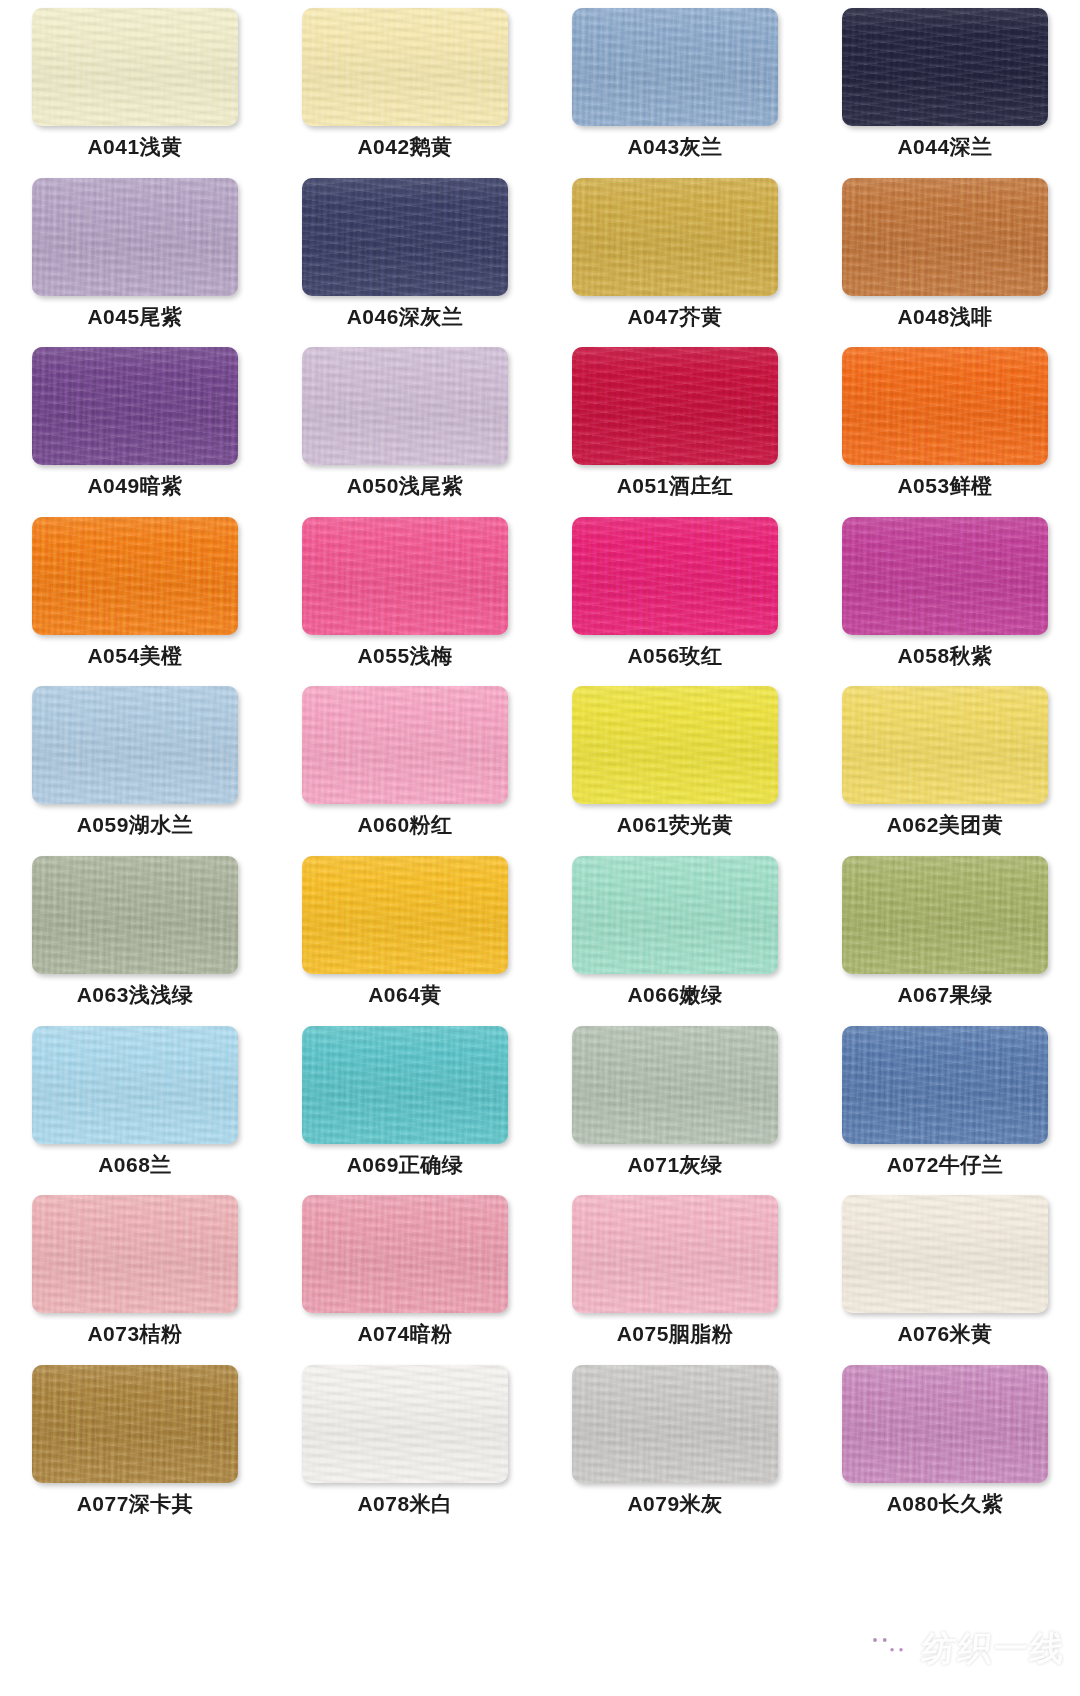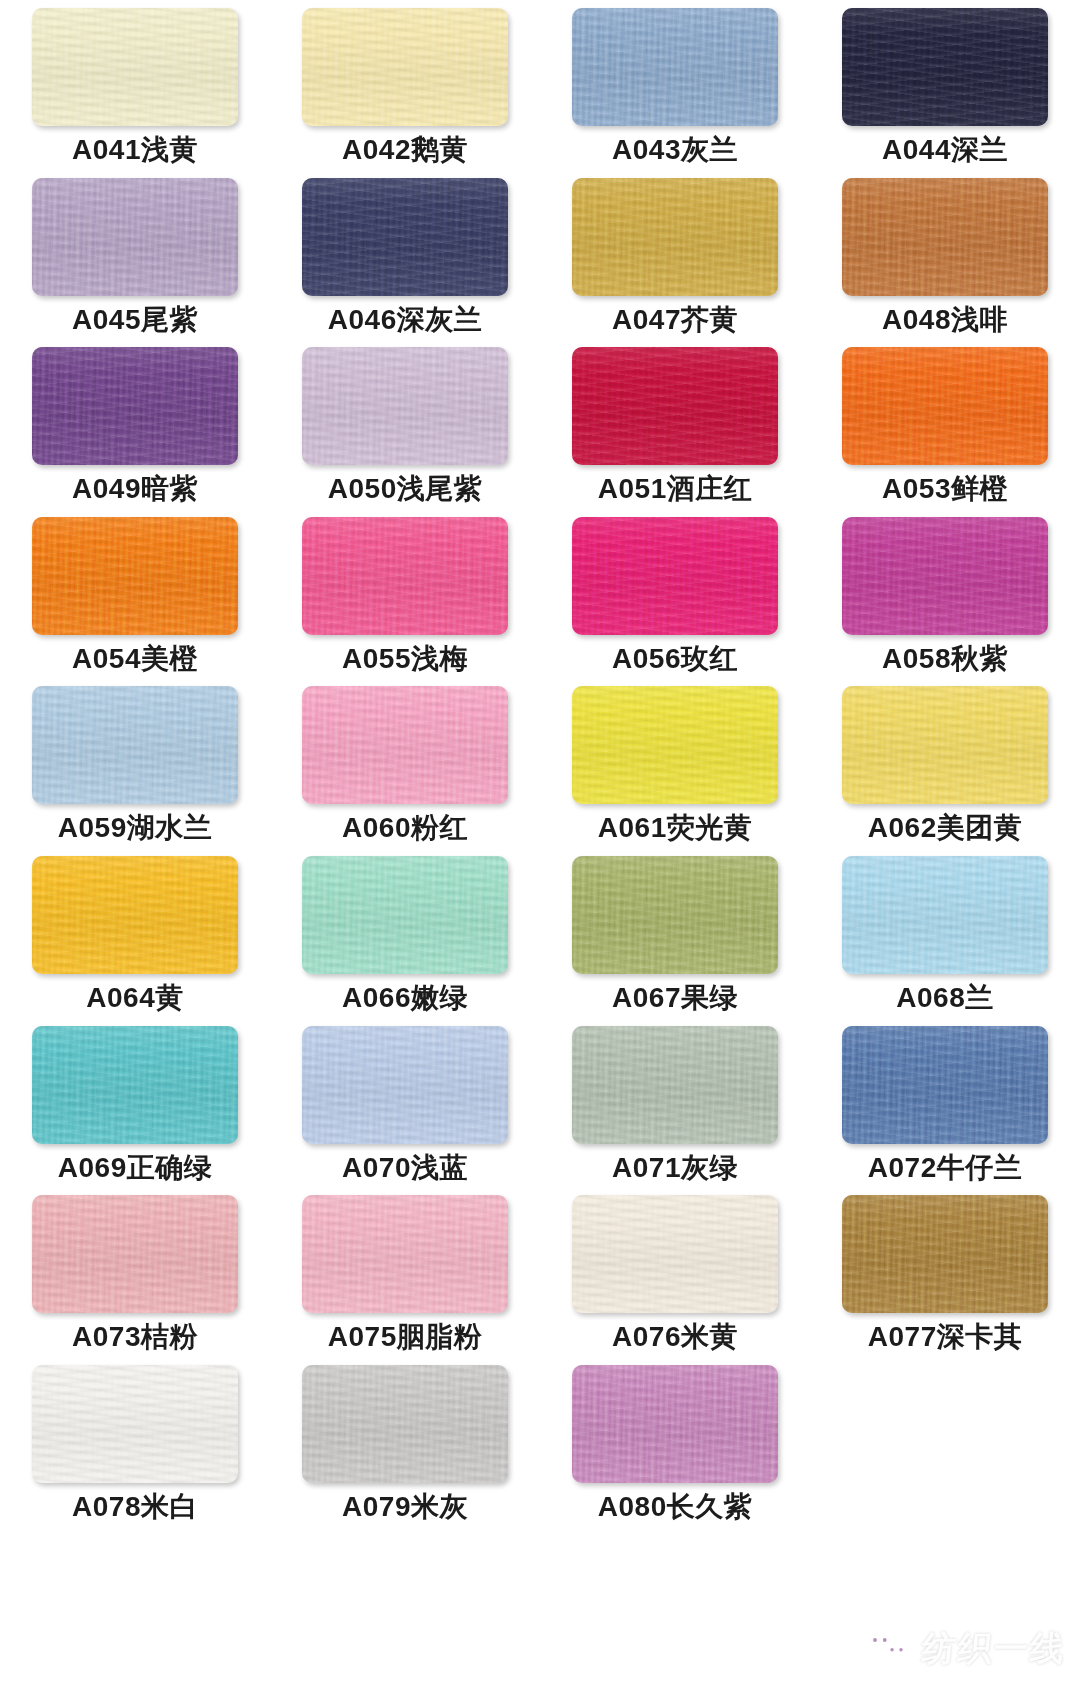--- a/index.html
+++ b/index.html
@@ -75,21 +75,21 @@
         rgba(255,255,255,0.0) 10px),
       linear-gradient(180deg,
         rgba(255,255,255,0.10) 0%,
         rgba(255,255,255,0.0) 22%,
         rgba(0,0,0,0.035) 58%,
         rgba(255,255,255,0.05) 100%);
     opacity:0.9;
   }
   .label{
     margin-top:9px;
-    font-size:28px;
+    font-size:21px;
     font-weight:700;
     color:#1c1c1c;
     letter-spacing:0.5px;
     white-space:nowrap;
     line-height:1.1;
   }
   
   #watermark{
     position:absolute;
     right:14px;
@@ -191,54 +191,58 @@
     </div>
     <div class="cell">
       <div class="swatch" style="background-color: rgb(238, 227, 63);"></div>
       <div class="label">A061荧光黄</div>
     </div>
     <div class="cell">
       <div class="swatch" style="background-color: rgb(242, 218, 99);"></div>
       <div class="label">A062美团黄</div>
     </div>
     <div class="cell">
+      <div class="swatch" style="background-color: rgb(169, 178, 154);"></div>
+      <div class="label">A063浅浅绿</div>
+    </div>
+    <div class="cell">
       <div class="swatch" style="background-color: rgb(248, 189, 40);"></div>
       <div class="label">A064黄</div>
     </div>
     <div class="cell">
       <div class="swatch" style="background-color: rgb(157, 223, 200);"></div>
       <div class="label">A066嫩绿</div>
     </div>
     <div class="cell">
       <div class="swatch" style="background-color: rgb(166, 178, 104);"></div>
       <div class="label">A067果绿</div>
     </div>
     <div class="cell">
       <div class="swatch" style="background-color: rgb(169, 217, 238);"></div>
       <div class="label">A068兰</div>
     </div>
     <div class="cell">
       <div class="swatch" style="background-color: rgb(91, 195, 200);"></div>
       <div class="label">A069正确绿</div>
     </div>
     <div class="cell">
-      <div class="swatch" style="background-color: rgb(185, 203, 232);"></div>
-      <div class="label">A070浅蓝</div>
-    </div>
-    <div class="cell">
       <div class="swatch" style="background-color: rgb(178, 192, 176);"></div>
       <div class="label">A071灰绿</div>
     </div>
     <div class="cell">
       <div class="swatch" style="background-color: rgb(88, 120, 173);"></div>
       <div class="label">A072牛仔兰</div>
     </div>
     <div class="cell">
       <div class="swatch" style="background-color: rgb(238, 176, 180);"></div>
       <div class="label">A073桔粉</div>
+    </div>
+    <div class="cell">
+      <div class="swatch" style="background-color: rgb(236, 155, 174);"></div>
+      <div class="label">A074暗粉</div>
     </div>
     <div class="cell">
       <div class="swatch" style="background-color: rgb(244, 179, 196);"></div>
       <div class="label">A075胭脂粉</div>
     </div>
     <div class="cell">
       <div class="swatch" style="background-color: rgb(243, 235, 221);"></div>
       <div class="label">A076米黄</div>
     </div>
     <div class="cell">

